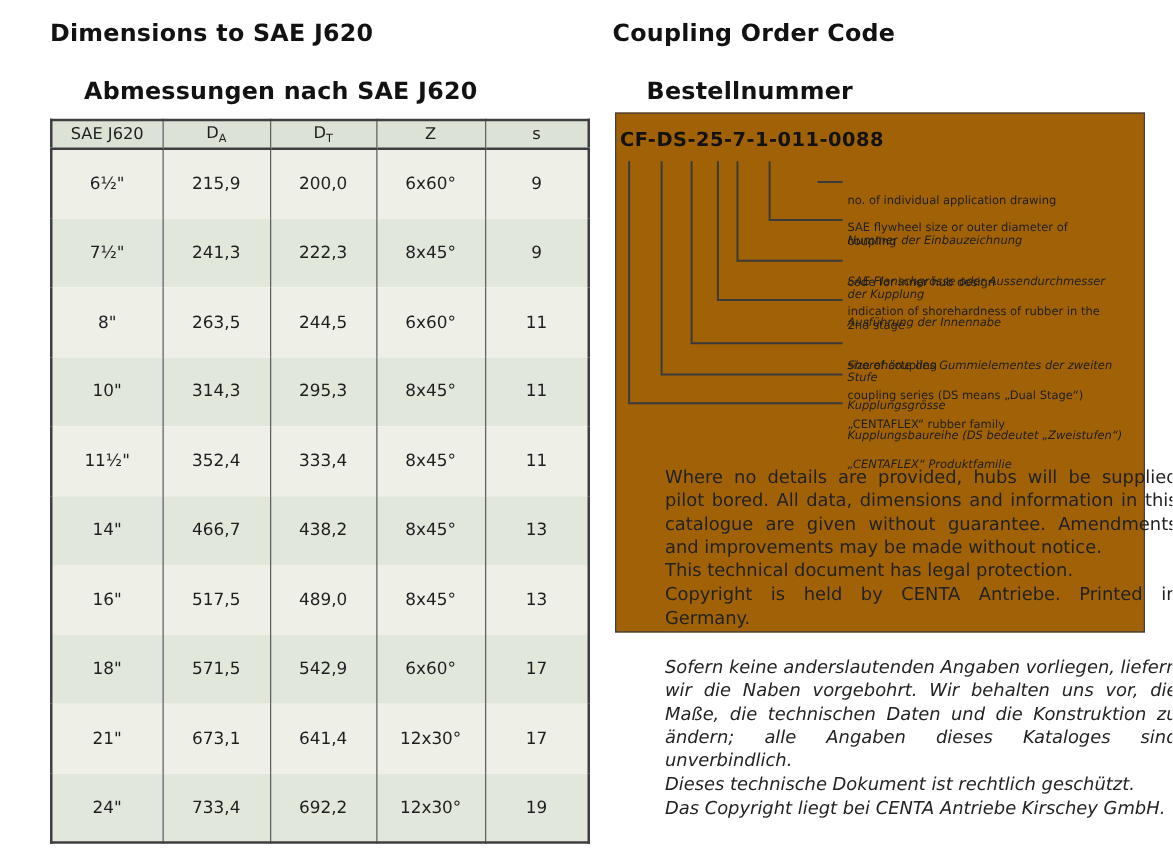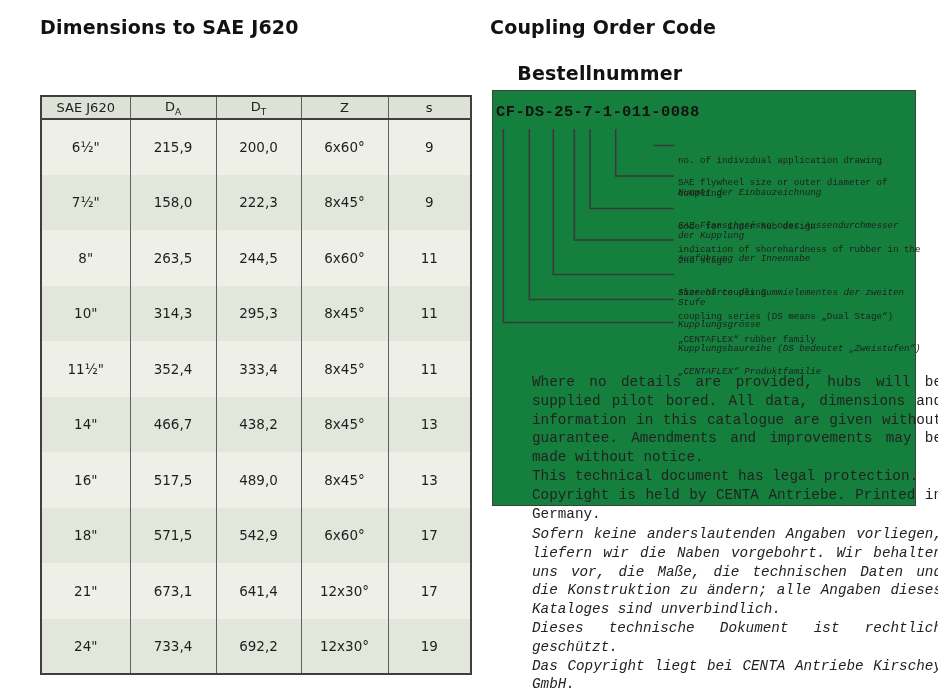--- a/index.html
+++ b/index.html
@@ -43,24 +43,23 @@
   #dim-table thead th { border-bottom: 2px solid #3f3f3f; font-size: 13px; }
   #dim-table tbody tr { height: 54px; }
   #dim-table tbody tr:nth-child(odd)  { background: #eef0e8; }
   #dim-table tbody tr:nth-child(even) { background: #e2e7dc; }
   #dim-table sub { font-size: 9px; }
 
   
   #order-panel {
     position: absolute; left: 492px; top: 90px;
     width: 424px; height: 416px;
-    background: #15803d;
+    background: #a16207;
     border: 1.5px solid #3f3f3f;
     box-sizing: border-box;
-    font-family: Liberation Mono, monospace;
   }
   #order-code {
     position: absolute; left: 3px; top: 12px;
     font-size: 15.5px; font-weight: bold; color: #121212;
     letter-spacing: 0.4px;
   }
   #code-lines { position: absolute; left: 0; top: 0; }
   #code-lines polyline, #code-lines line {
     fill: none; stroke: #3a3a3a; stroke-width: 1.6;
   }
@@ -78,21 +77,21 @@
   }
   #notes-en { top: 282px; }
   #notes-de { top: 434px; font-style: italic; }
 </style>
 </head>
 <body>
 
 <div id="page">
 
   <div id="title-left" class="page-title"><span>Dimensions to SAE J620</span><br>
-    </div>
+    <span>Abmessungen nach SAE J620</span></div>
 
   <div id="title-right" class="page-title"><span>Coupling Order Code</span><br>
     <span>Bestellnummer</span></div>
 
   <table id="dim-table">
     <colgroup>
         <col>
         <col>
         <col>
         <col>
@@ -110,21 +109,21 @@
     <tbody id="dim-table-body">
         <tr>
           <td>6½"</td>
           <td>215,9</td>
           <td>200,0</td>
           <td>6x60°</td>
           <td>9</td>
         </tr>
         <tr>
           <td>7½"</td>
-          <td>158,0</td>
+          <td>241,3</td>
           <td>222,3</td>
           <td>8x45°</td>
           <td>9</td>
         </tr>
         <tr>
           <td>8"</td>
           <td>263,5</td>
           <td>244,5</td>
           <td>6x60°</td>
           <td>11</td>

